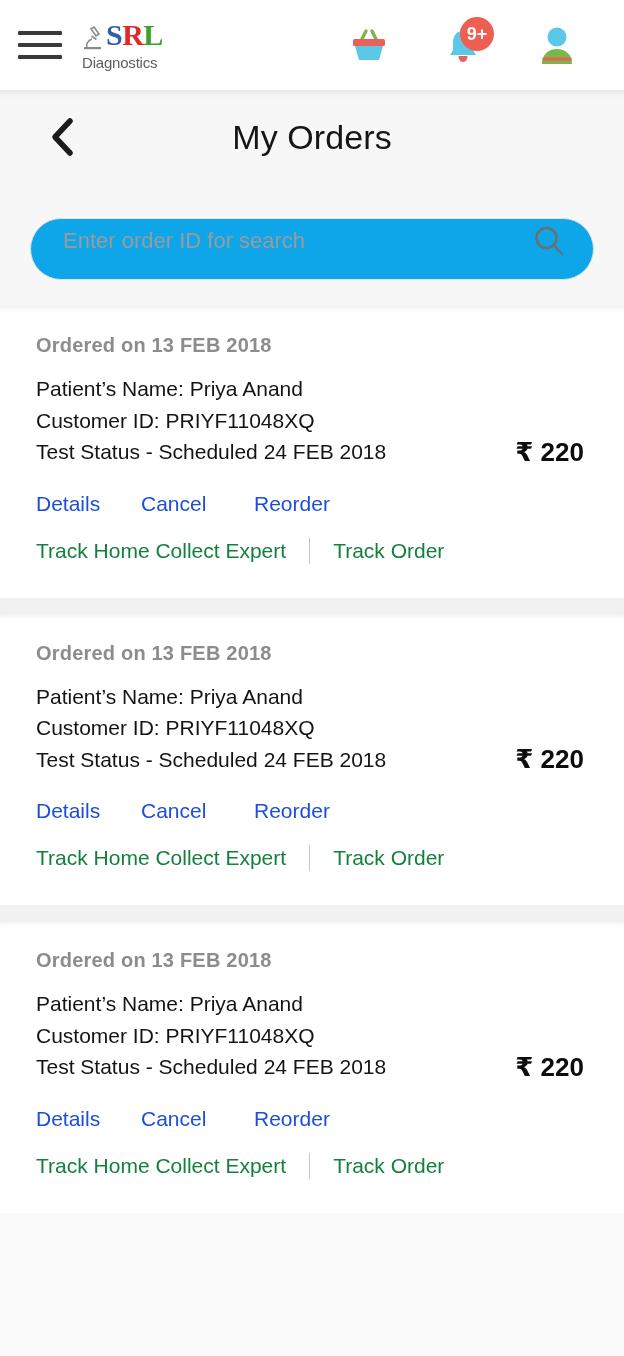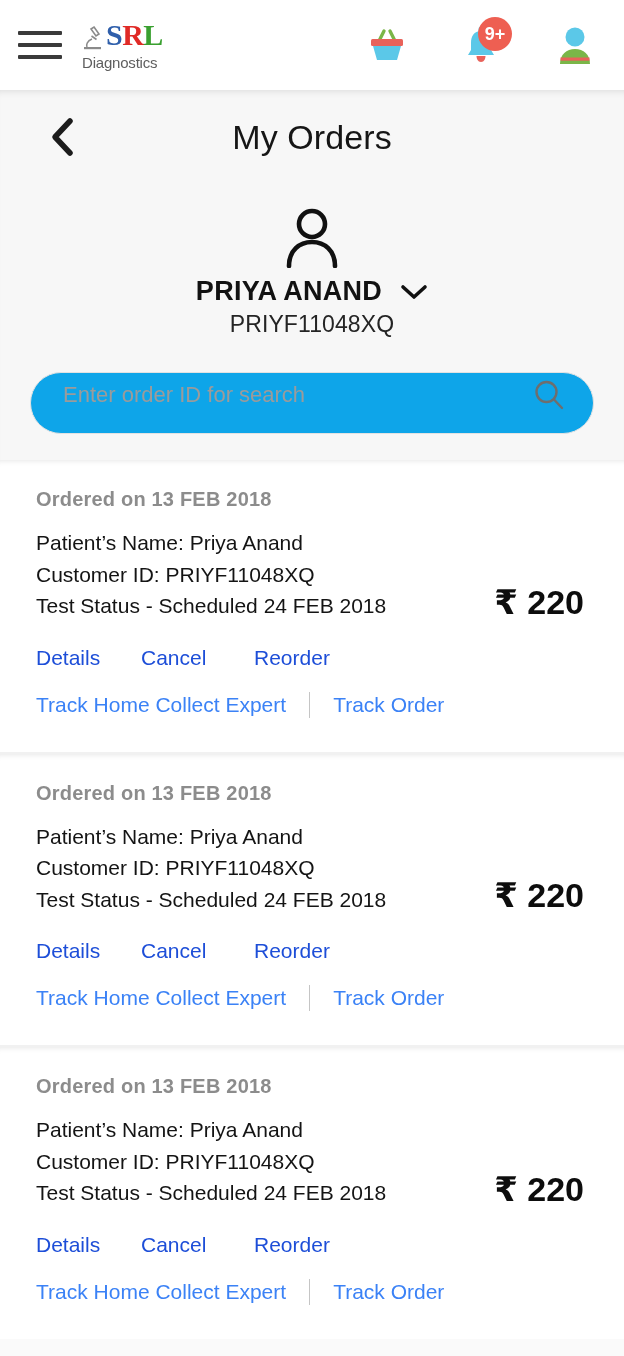--- a/index.html
+++ b/index.html
@@ -16,21 +16,21 @@
     position: relative;
     background: #fafafa;
   }
 
   
   .topbar {
     height: 90px;
     background: #ffffff;
     display: flex;
     align-items: center;
-    padding: 0 20px 0 18px;
+    padding: 0 38px 0 18px;
     position: relative;
     z-index: 5;
   }
   .hamburger {
     width: 46px;
     height: 42px;
     display: flex;
     flex-direction: column;
     justify-content: center;
     gap: 8px;
@@ -192,21 +192,21 @@
     width: 40px; height: 40px;
     display: flex; align-items: center; justify-content: center;
     cursor: pointer; flex: 0 0 auto;
   }
 
   
   .orders { background: #f1f1f1; }
   .order-card {
     background: #ffffff;
     padding: 28px 36px 34px 36px;
-    margin-bottom: 2px;
+    margin-bottom: 16px;
     box-shadow: inset 0 6px 6px -6px rgba(0,0,0,0.13);
   }
   .order-date {
     font-size: 20px;
     font-weight: bold;
     color: #8c8c8c;
     letter-spacing: 0.2px;
   }
   .order-body {
     display: flex;
@@ -214,21 +214,21 @@
     align-items: flex-end;
     margin-top: 16px;
   }
   .order-lines {
     font-size: 21px;
     color: #141414;
     line-height: 1.5;
   }
   .order-lines div { white-space: nowrap; }
   .order-price {
-    font-size: 34px;
+    font-size: 26px;
     font-weight: bold;
     color: #0d0d0d;
     white-space: nowrap;
     padding-top: 2px;
     padding-right: 4px;
   }
   .action-row {
     display: flex;
     margin-top: 24px;
   }
@@ -240,21 +240,21 @@
   .act.a1 { width: 105px; }
   .act.a2 { width: 113px; }
   .track-row {
     display: flex;
     align-items: center;
     margin-top: 22px;
     gap: 23px;
   }
   .track {
     font-size: 21px;
-    color: #3b82f6;
+    color: #15803d;
     cursor: pointer;
   }
   .track-sep {
     width: 1px;
     height: 26px;
     background: #c5c5c5;
   }
 </style>
 </head>
 <body>
@@ -319,35 +319,20 @@
 
     <div class="pagetitle-row">
       <div class="back-chevron">
         <svg width="30" height="42" viewBox="0 0 30 42">
           <path d="M22 5 L7 21 L22 37" stroke="#1c1c1c" stroke-width="5.5" fill="none" stroke-linecap="round" stroke-linejoin="round"></path>
         </svg>
       </div>
       <div class="page-title">My Orders</div>
     </div>
 
-    <div class="profile-block">
-      <svg class="avatar-icon" width="64" height="62" viewBox="0 0 64 62">
-        <circle cx="32" cy="18" r="13" fill="none" stroke="#111111" stroke-width="4.6"></circle>
-        <path d="M9 60 C9 44.5 19.5 36 32 36 C44.5 36 55 44.5 55 60" fill="none" stroke="#111111" stroke-width="4.6" stroke-linecap="round"></path>
-      </svg>
-
-      <div class="profile-name-row">
-        <span class="profile-name">PRIYA ANAND</span>
-        <svg width="28" height="18" viewBox="0 0 28 18">
-          <path d="M3 4 L14 14 L25 4" stroke="#111111" stroke-width="3.6" fill="none" stroke-linecap="round" stroke-linejoin="round"></path>
-        </svg>
-      </div>
-
-      <div class="profile-id">PRIYF11048XQ</div>
-    </div>
 
     <div class="search-wrap">
       <input class="search-input" type="text" placeholder="Enter order ID for search" style="">
       <div class="search-btn">
         <svg width="34" height="34" viewBox="0 0 34 34">
           <circle cx="14.5" cy="14" r="10" fill="none" stroke="#6e6e6e" stroke-width="2.4"></circle>
           <path d="M22 21.5 L30 30" stroke="#6e6e6e" stroke-width="2.4" stroke-linecap="round"></path>
         </svg>
       </div>
     </div>

